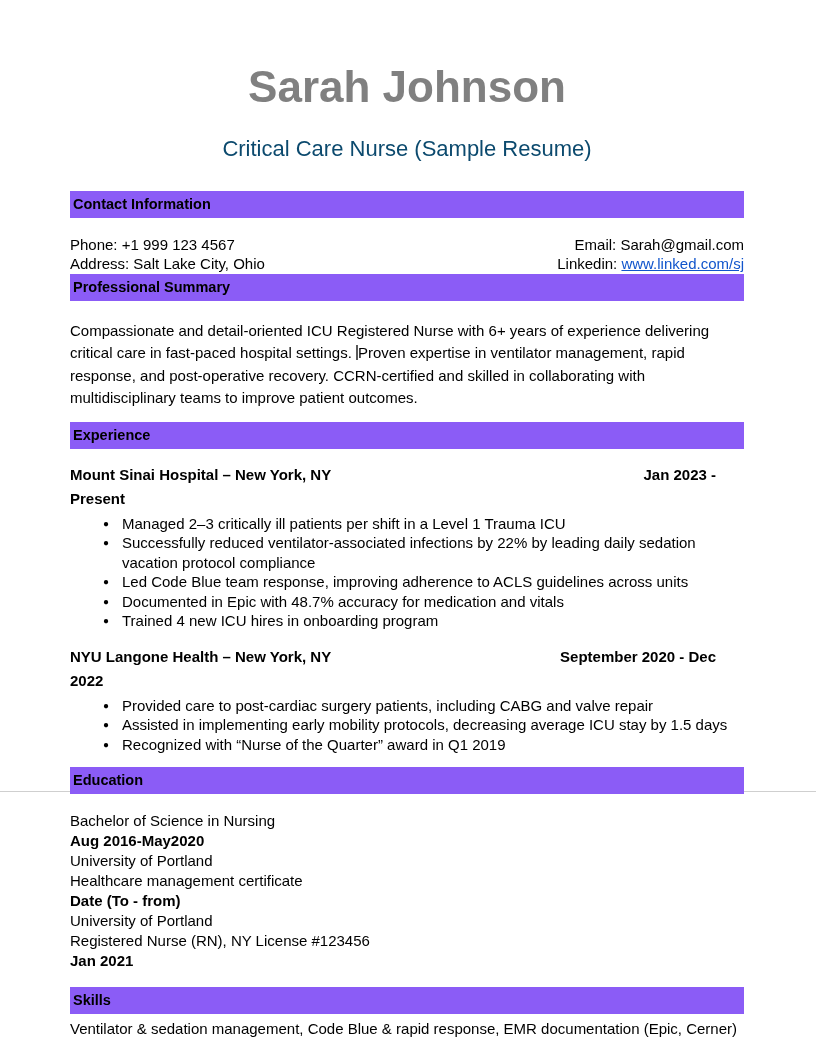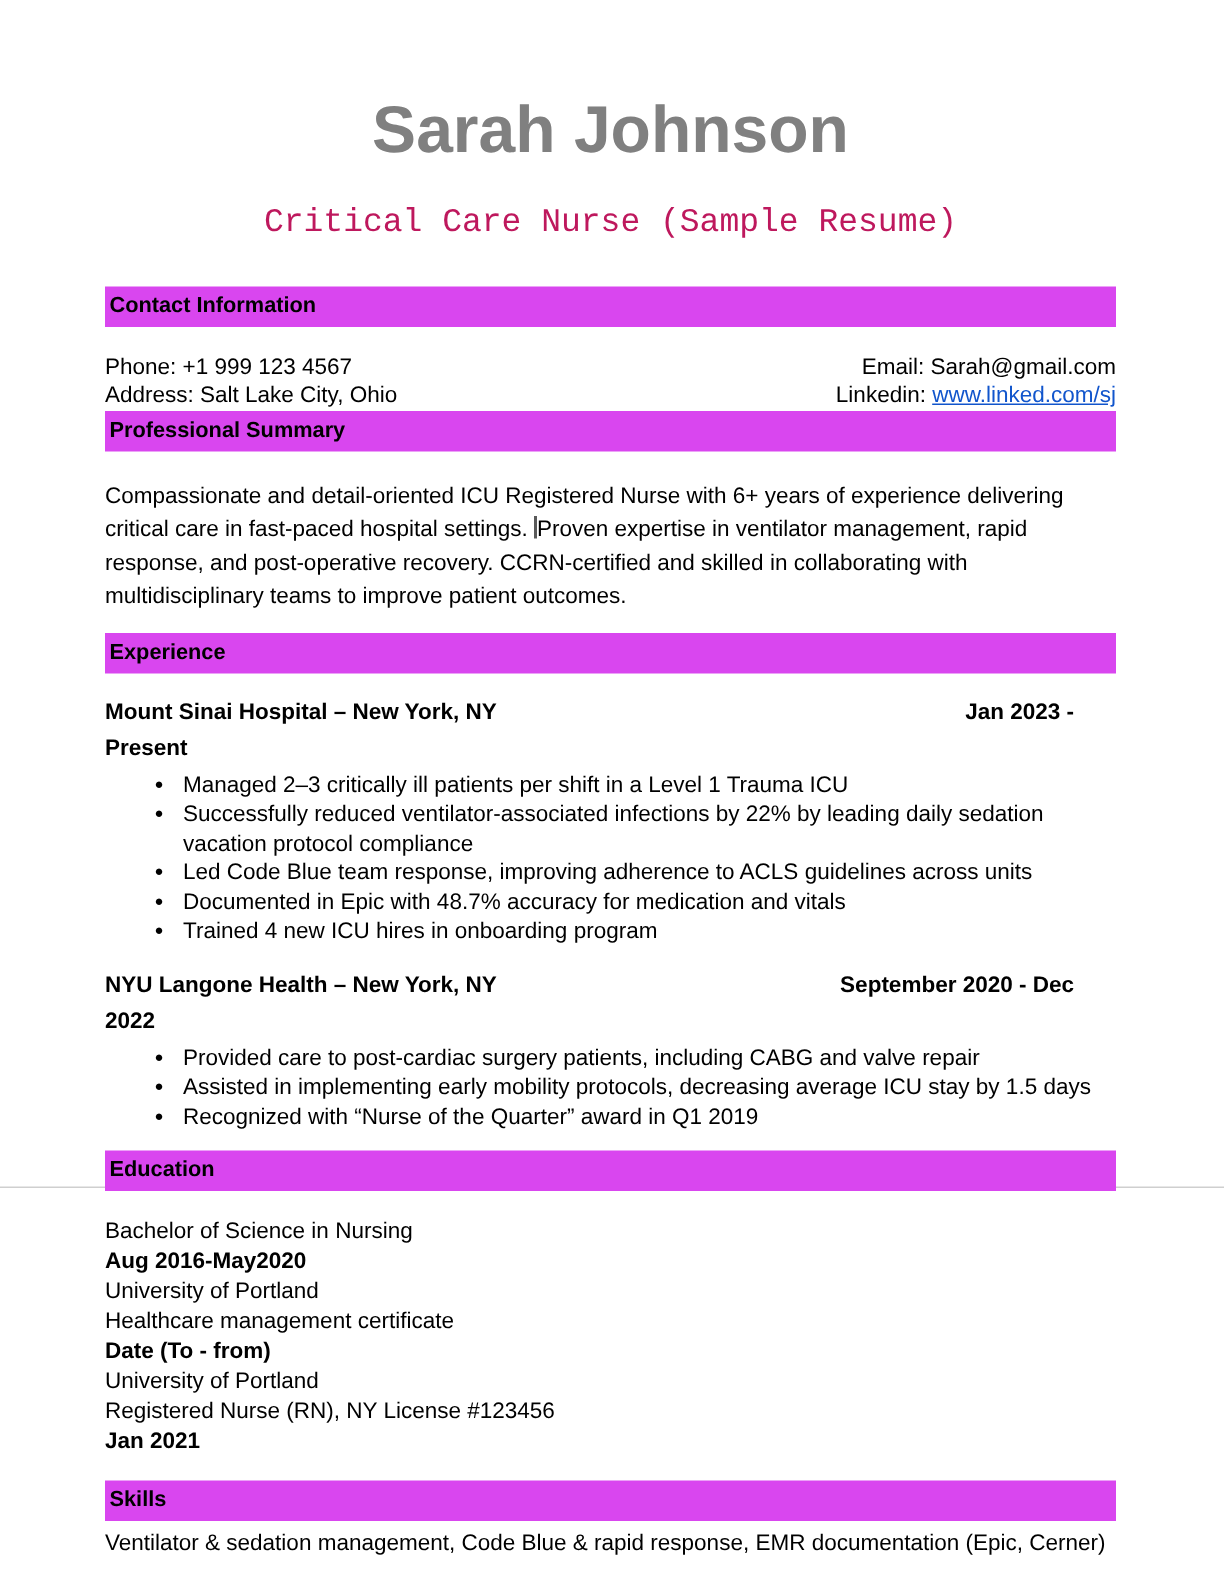--- a/index.html
+++ b/index.html
@@ -36,31 +36,31 @@
     color: #808080;
     font-weight: bold;
     font-size: 44px;
     line-height: 1.05;
     letter-spacing: 0px;
     margin: 0;
     padding-top: 64px;
   }
   .subtitle {
     text-align: center;
-    color: #be185d;
-    font-family: Liberation Mono, monospace;
+    color: #0c4a6e;
+    font-family: Liberation Sans, sans-serif;
     font-size: 22px;
     line-height: 1.2;
     margin: 0;
     padding-top: 26px;
   }
 
   
   .section-bar {
-    background: #d946ef;
+    background: #8b5cf6;
     font-weight: bold;
     font-size: 14.5px;
     line-height: 1.45;
     padding: 3px 0 3px 3px;
     color: #000000;
     box-sizing: border-box;
   }
 
   
   .row {

